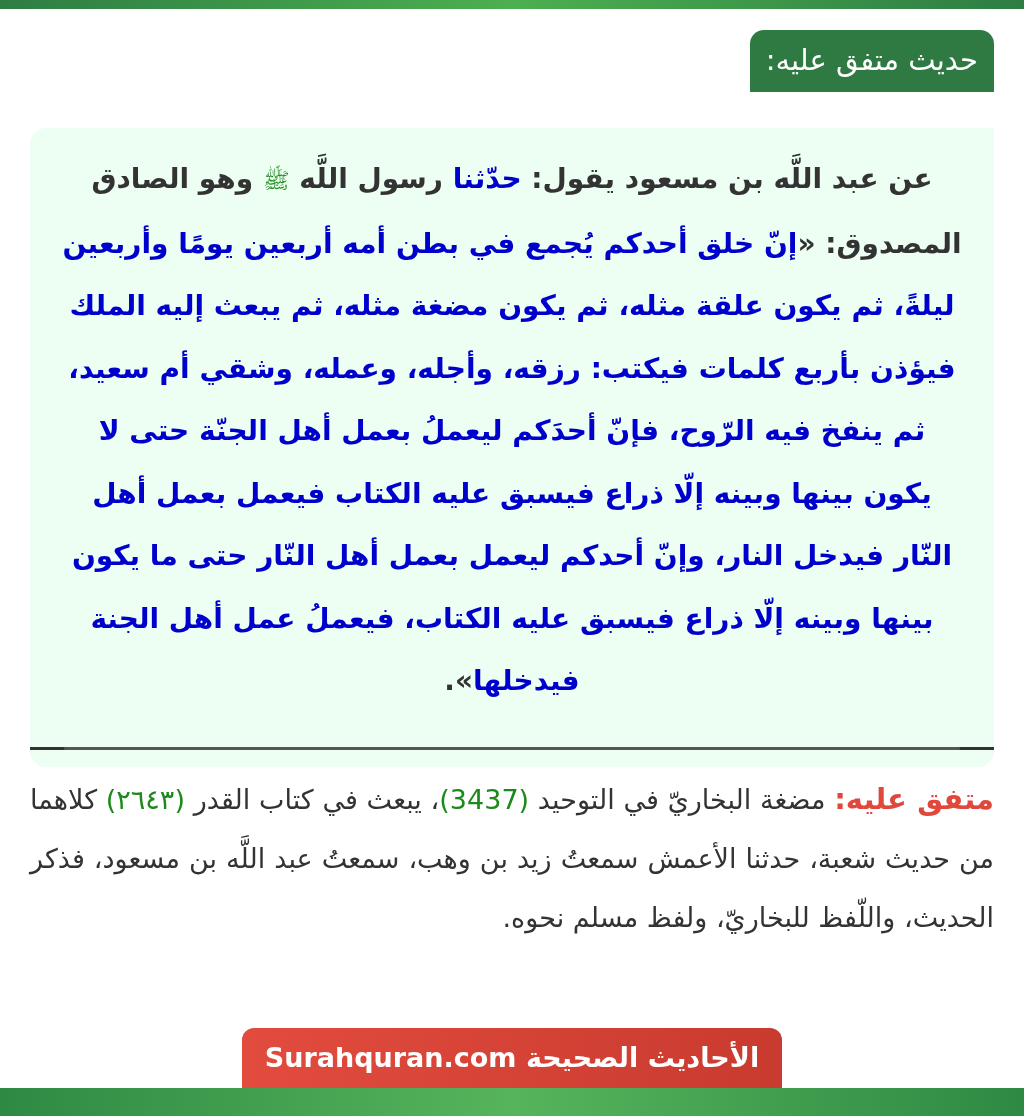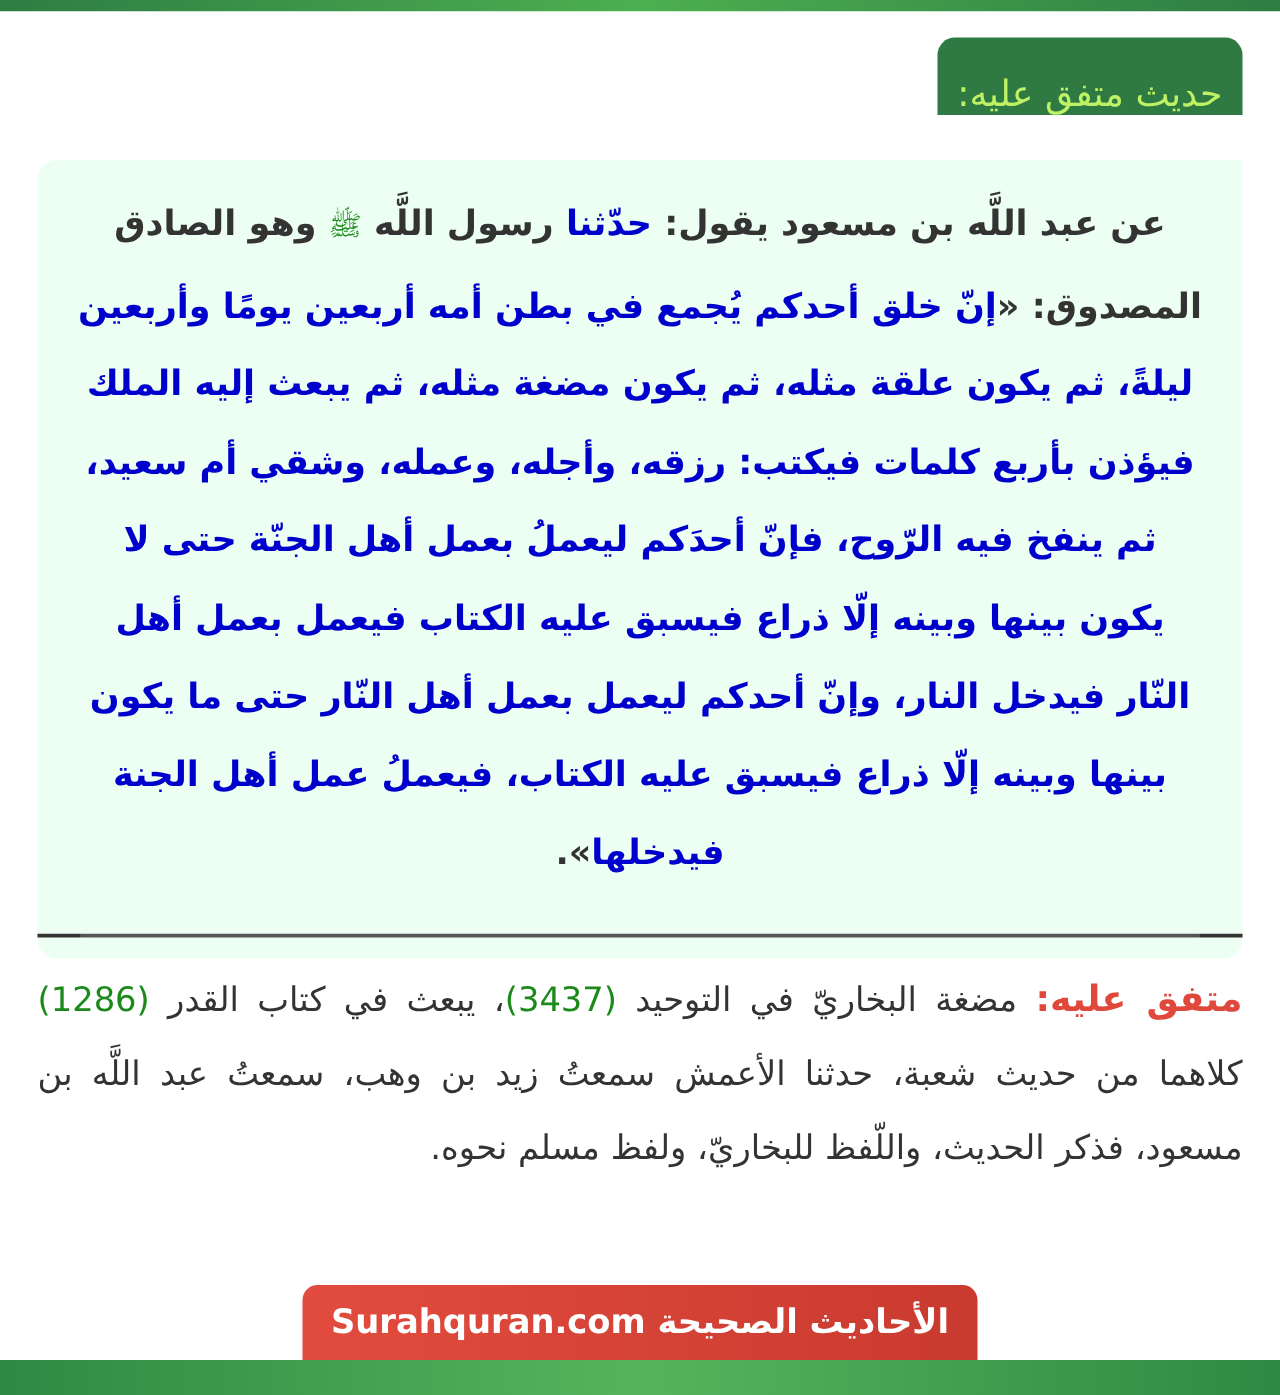--- a/index.html
+++ b/index.html
@@ -24,24 +24,24 @@
       position: absolute;
       left: 0; top: 1088px;
       width: 1024px; height: 28px;
       background: linear-gradient(90deg, #2e8a43 0%, #56b45c 50%, #2e8a43 100%);
     }
     .title-tab {
       position: absolute;
       right: 30px;
       top: 30px;
       height: 62px;
-      padding: 15px 16px;
+      padding: 0 16px;
       background: #2f7a43;
       border-radius: 14px 14px 0 0;
-      color: #bef264;
+      color: #ffffff;
       font-size: 29px;
       line-height: 60px;
       direction: rtl;
       box-sizing: border-box;
     }
     .hadith-box {
       position: absolute;
       left: 30px;
       top: 92px;
       width: 964px;
@@ -113,19 +113,19 @@
 <div class="title-tab">
   <span>حديث متفق عليه:</span>
 </div>
 
 <div class="hadith-box">
   <p class="hadith-text"><span>عن عبد اللَّه بن مسعود يقول: </span><span class="blue">حدّثنا</span><span> رسول اللَّه </span><span class="green-sym">ﷺ</span><span> وهو الصادق المصدوق: </span><span>«</span><span class="blue">إنّ خلق أحدكم يُجمع في بطن أمه أربعين يومًا وأربعين ليلةً، ثم يكون علقة مثله، ثم يكون مضغة مثله، ثم يبعث إليه الملك فيؤذن بأربع كلمات فيكتب: رزقه، وأجله، وعمله، وشقي أم سعيد، ثم ينفخ فيه الرّوح، فإنّ أحدَكم ليعملُ بعمل أهل الجنّة حتى لا يكون بينها وبينه إلّا ذراع فيسبق عليه الكتاب فيعمل بعمل أهل النّار فيدخل النار، وإنّ أحدكم ليعمل بعمل أهل النّار حتى ما يكون بينها وبينه إلّا ذراع فيسبق عليه الكتاب، فيعملُ عمل أهل الجنة فيدخلها</span><span>».</span></p>
 </div>
 
 <div class="divider"></div>
 
-<p class="source-text"><span class="source-label">متفق عليه:</span><span> مضغة البخاريّ في التوحيد </span><span class="num-green">(3437)</span><span>، يبعث في كتاب القدر </span><span class="num-green">(1286)</span><span> كلاهما من حديث شعبة، حدثنا الأعمش سمعتُ زيد بن وهب، سمعتُ عبد اللَّه بن مسعود، فذكر الحديث، واللّفظ للبخاريّ، ولفظ مسلم نحوه.</span></p>
+<p class="source-text"><span class="source-label">متفق عليه:</span><span> مضغة البخاريّ في التوحيد </span><span class="num-green">(3437)</span><span>، يبعث في كتاب القدر </span><span class="num-green">(٢٦٤٣)</span><span> كلاهما من حديث شعبة، حدثنا الأعمش سمعتُ زيد بن وهب، سمعتُ عبد اللَّه بن مسعود، فذكر الحديث، واللّفظ للبخاريّ، ولفظ مسلم نحوه.</span></p>
 
 <div class="site-badge">
   <span>الأحاديث الصحيحة Surahquran.com</span>
 </div>
 
 <div class="bottom-bar"></div>
 
 </body></html>

